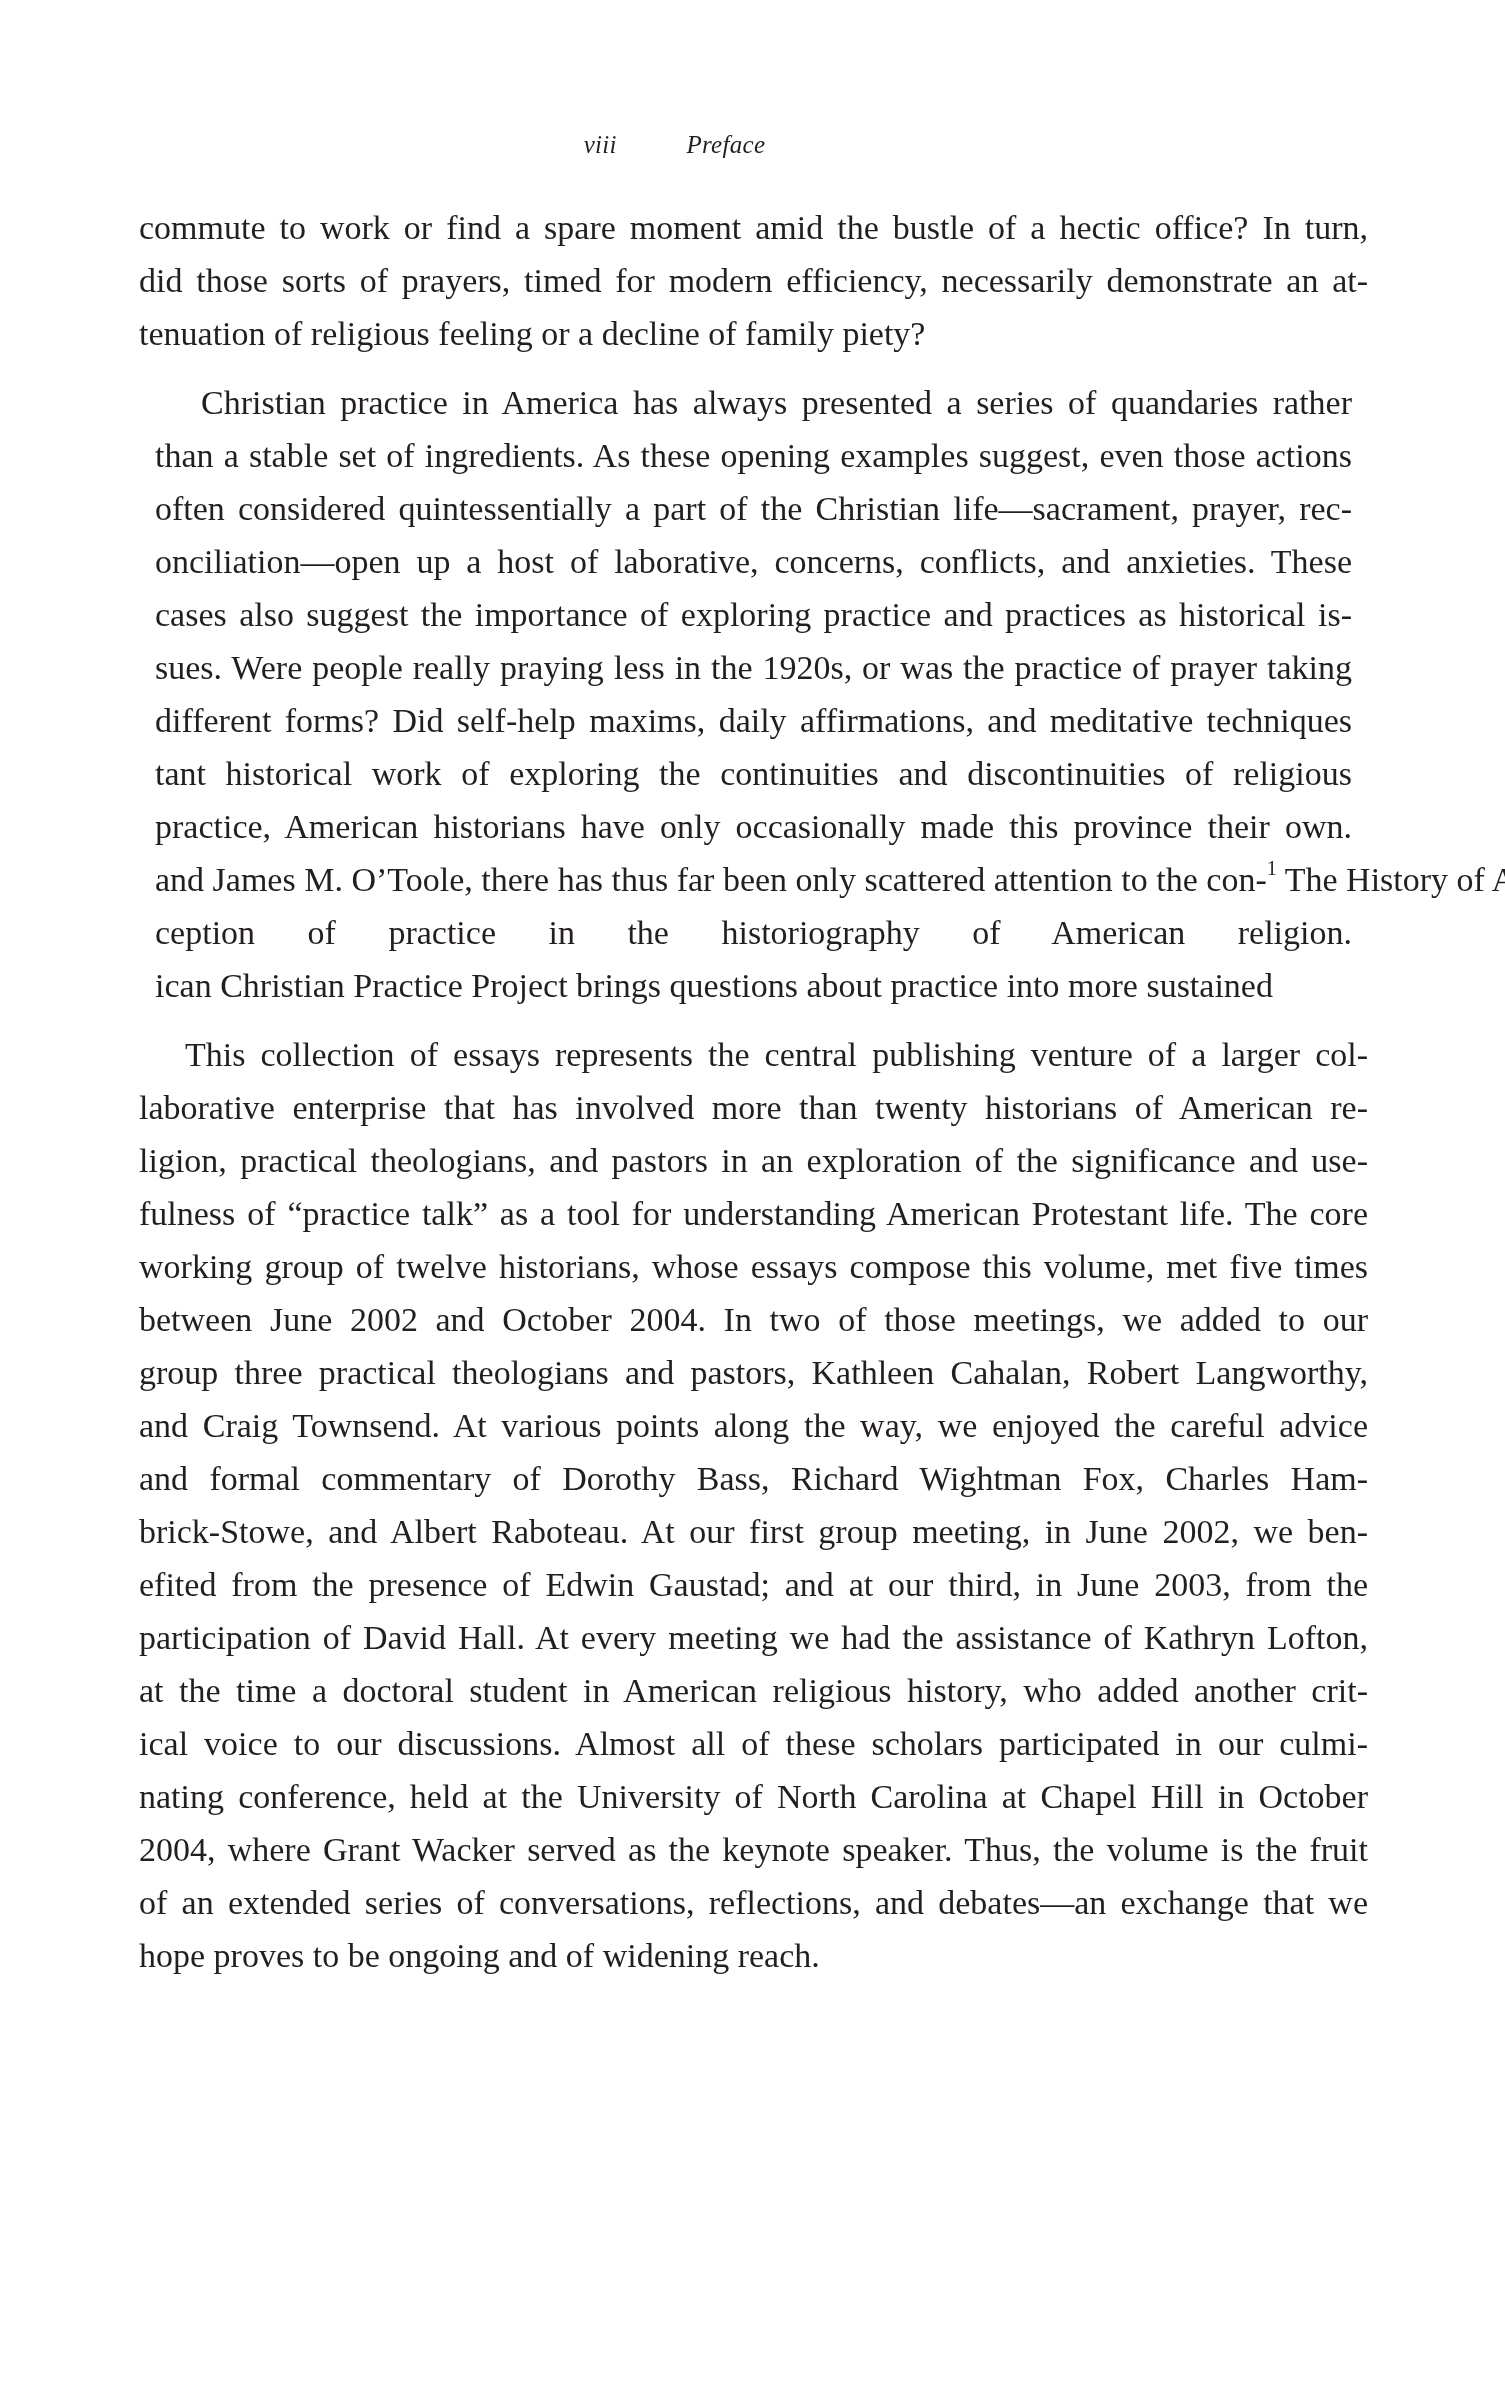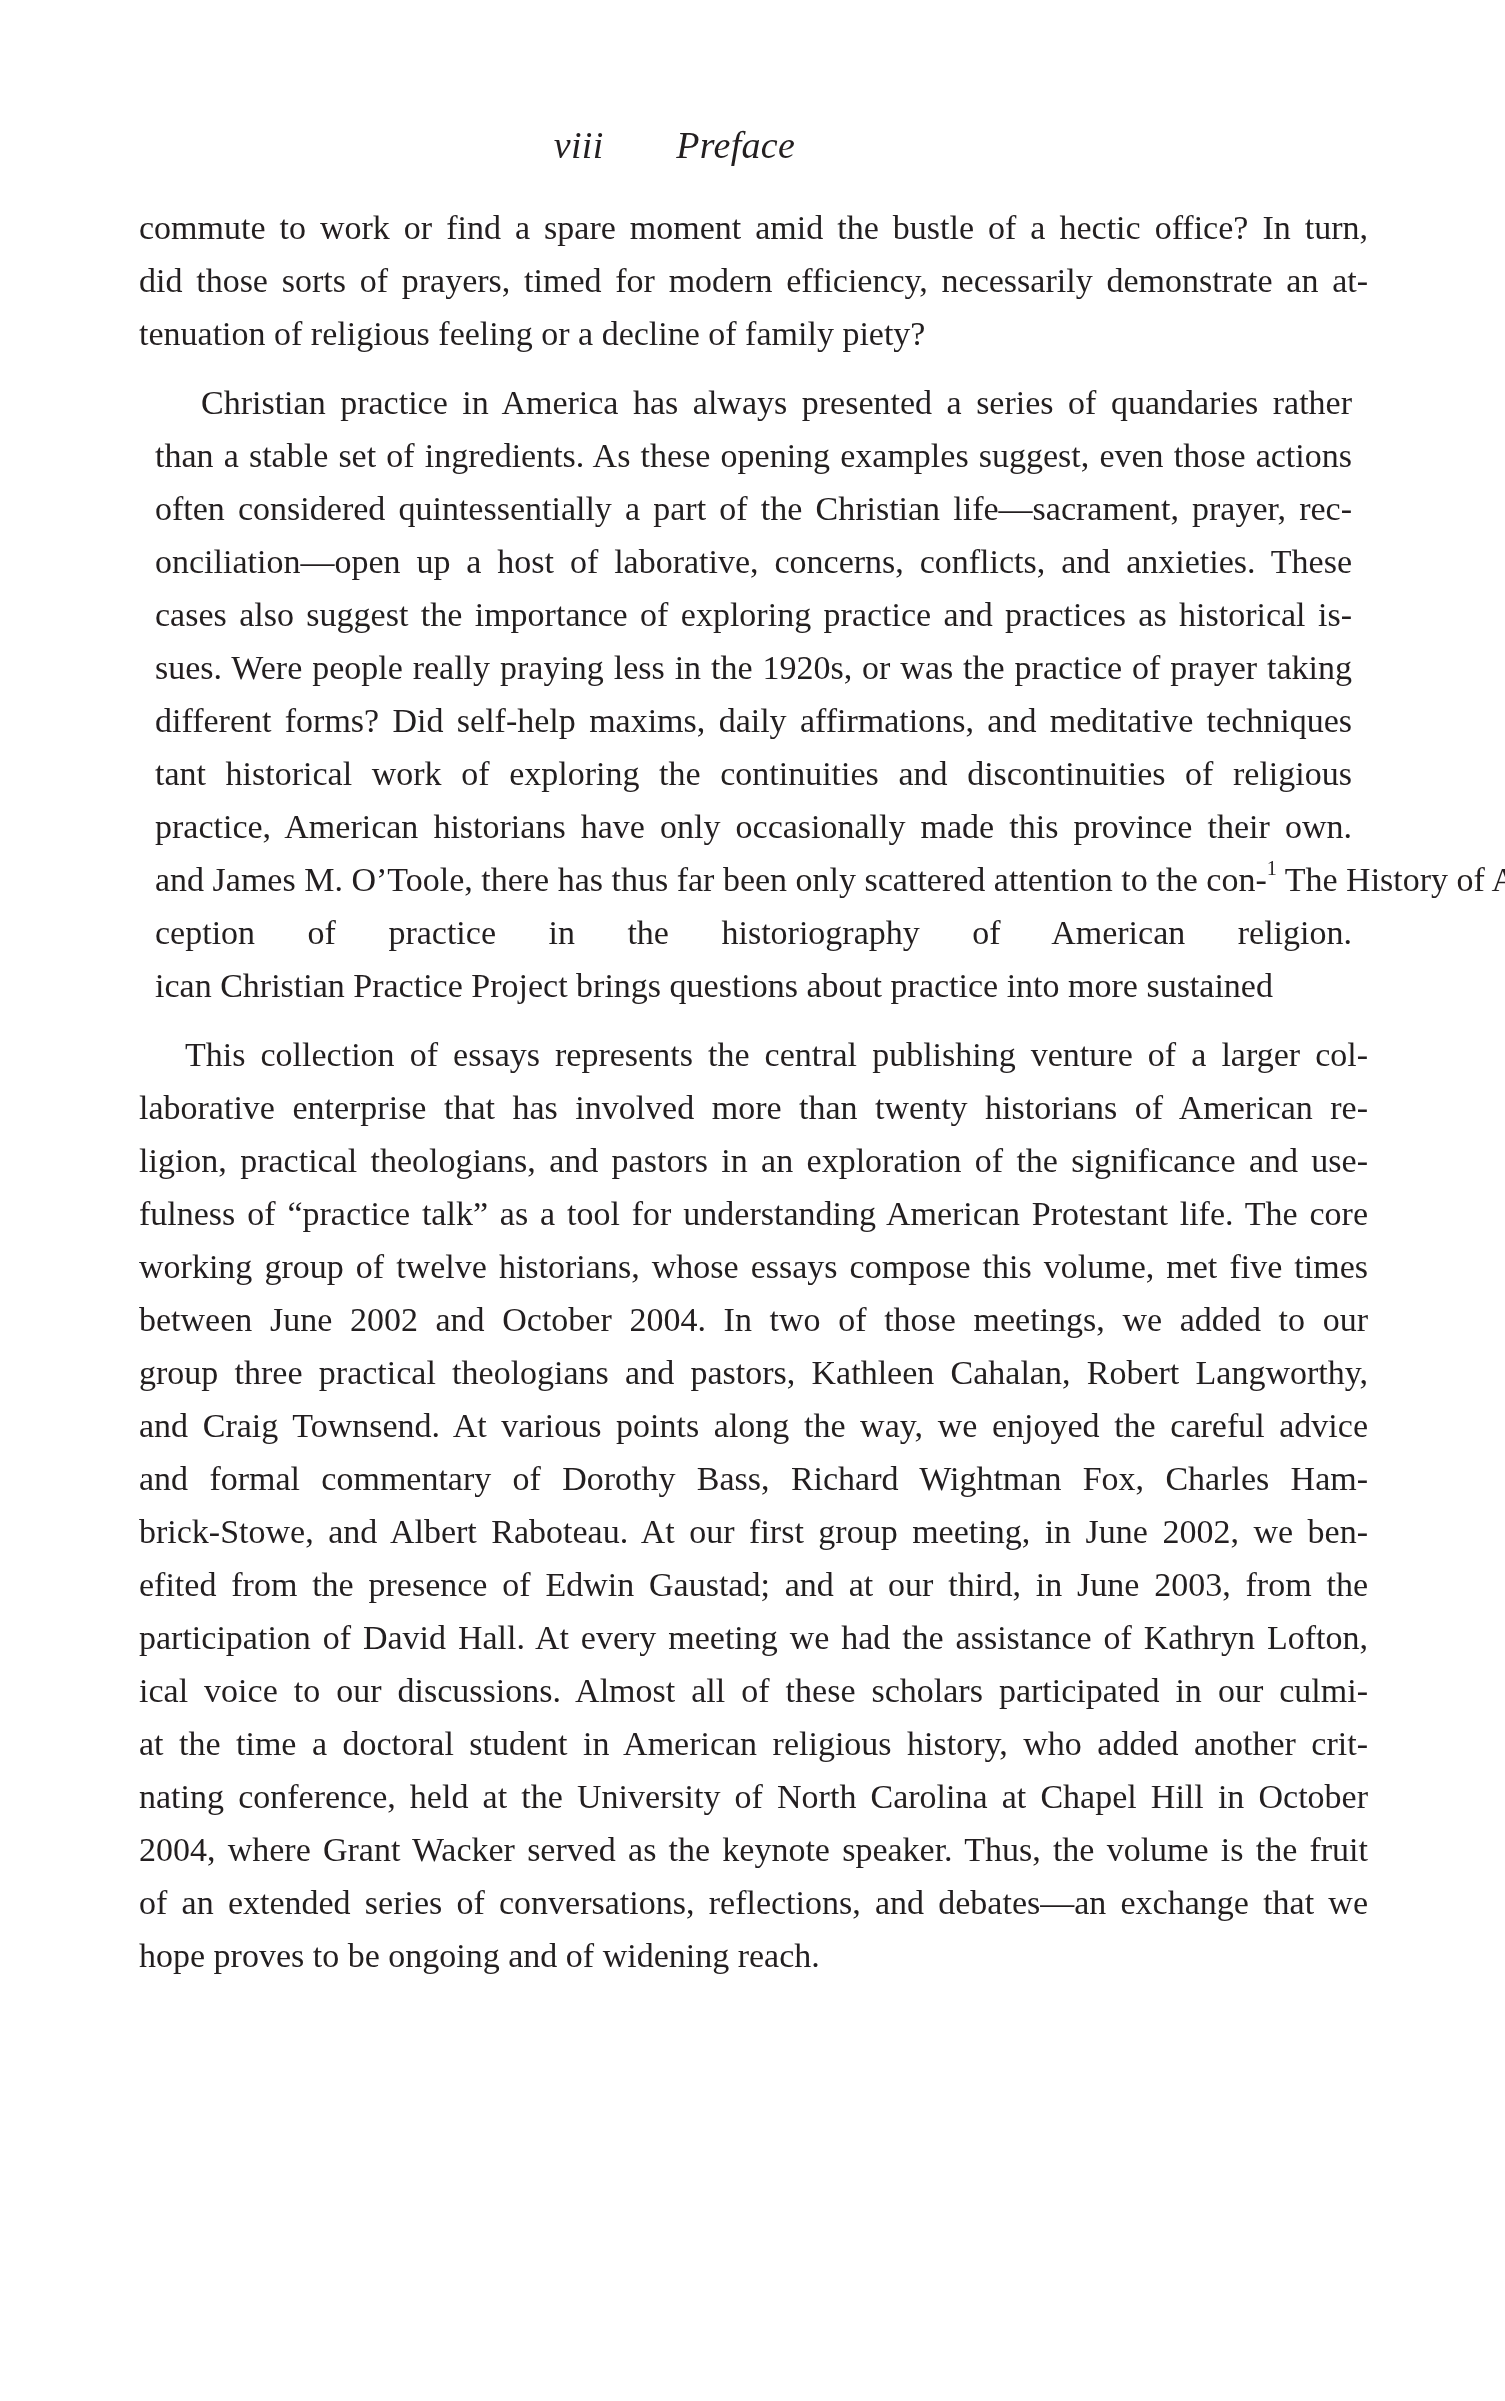--- a/index.html
+++ b/index.html
@@ -15,21 +15,21 @@
       color: #231f20;
       font-family: "Liberation Serif", "DejaVu Serif", serif;
     }
     .running-head {
       position: absolute;
       top: 123px;
       left: 0;
       width: 1349px;
       text-align: center;
       font-style: italic;
-      font-size: 38px;
+      font-size: 25px;
       line-height: 44px;
       letter-spacing: 0.3px;
     }
     .running-head .folio {
       display: inline-block;
       margin-right: 63px;
     }
     .text-block {
       position: absolute;
       top: 201px;
@@ -99,21 +99,21 @@
     <span class="line">ligion, practical theologians, and pastors in an exploration of the significance and use-</span>
     <span class="line">fulness of “practice talk” as a tool for understanding American Protestant life. The core</span>
     <span class="line">working group of twelve historians, whose essays compose this volume, met five times</span>
     <span class="line">between June 2002 and October 2004. In two of those meetings, we added to our</span>
     <span class="line">group three practical theologians and pastors, Kathleen Cahalan, Robert Langworthy,</span>
     <span class="line">and Craig Townsend. At various points along the way, we enjoyed the careful advice</span>
     <span class="line">and formal commentary of Dorothy Bass, Richard Wightman Fox, Charles Ham-</span>
     <span class="line">brick-Stowe, and Albert Raboteau. At our first group meeting, in June 2002, we ben-</span>
     <span class="line">efited from the presence of Edwin Gaustad; and at our third, in June 2003, from the</span>
     <span class="line">participation of David Hall. At every meeting we had the assistance of Kathryn Lofton,</span>
+    <span class="line">at the time a doctoral student in American religious history, who added another crit-</span>
     <span class="line">ical voice to our discussions. Almost all of these scholars participated in our culmi-</span>
-    <span class="line">at the time a doctoral student in American religious history, who added another crit-</span>
     <span class="line">nating conference, held at the University of North Carolina at Chapel Hill in October</span>
     <span class="line">2004, where Grant Wacker served as the keynote speaker. Thus, the volume is the fruit</span>
     <span class="line">of an extended series of conversations, reflections, and debates—an exchange that we</span>
     <span class="line last">hope proves to be ongoing and of widening reach.</span>
   </p>
 </main>
 
 
 </body></html>

